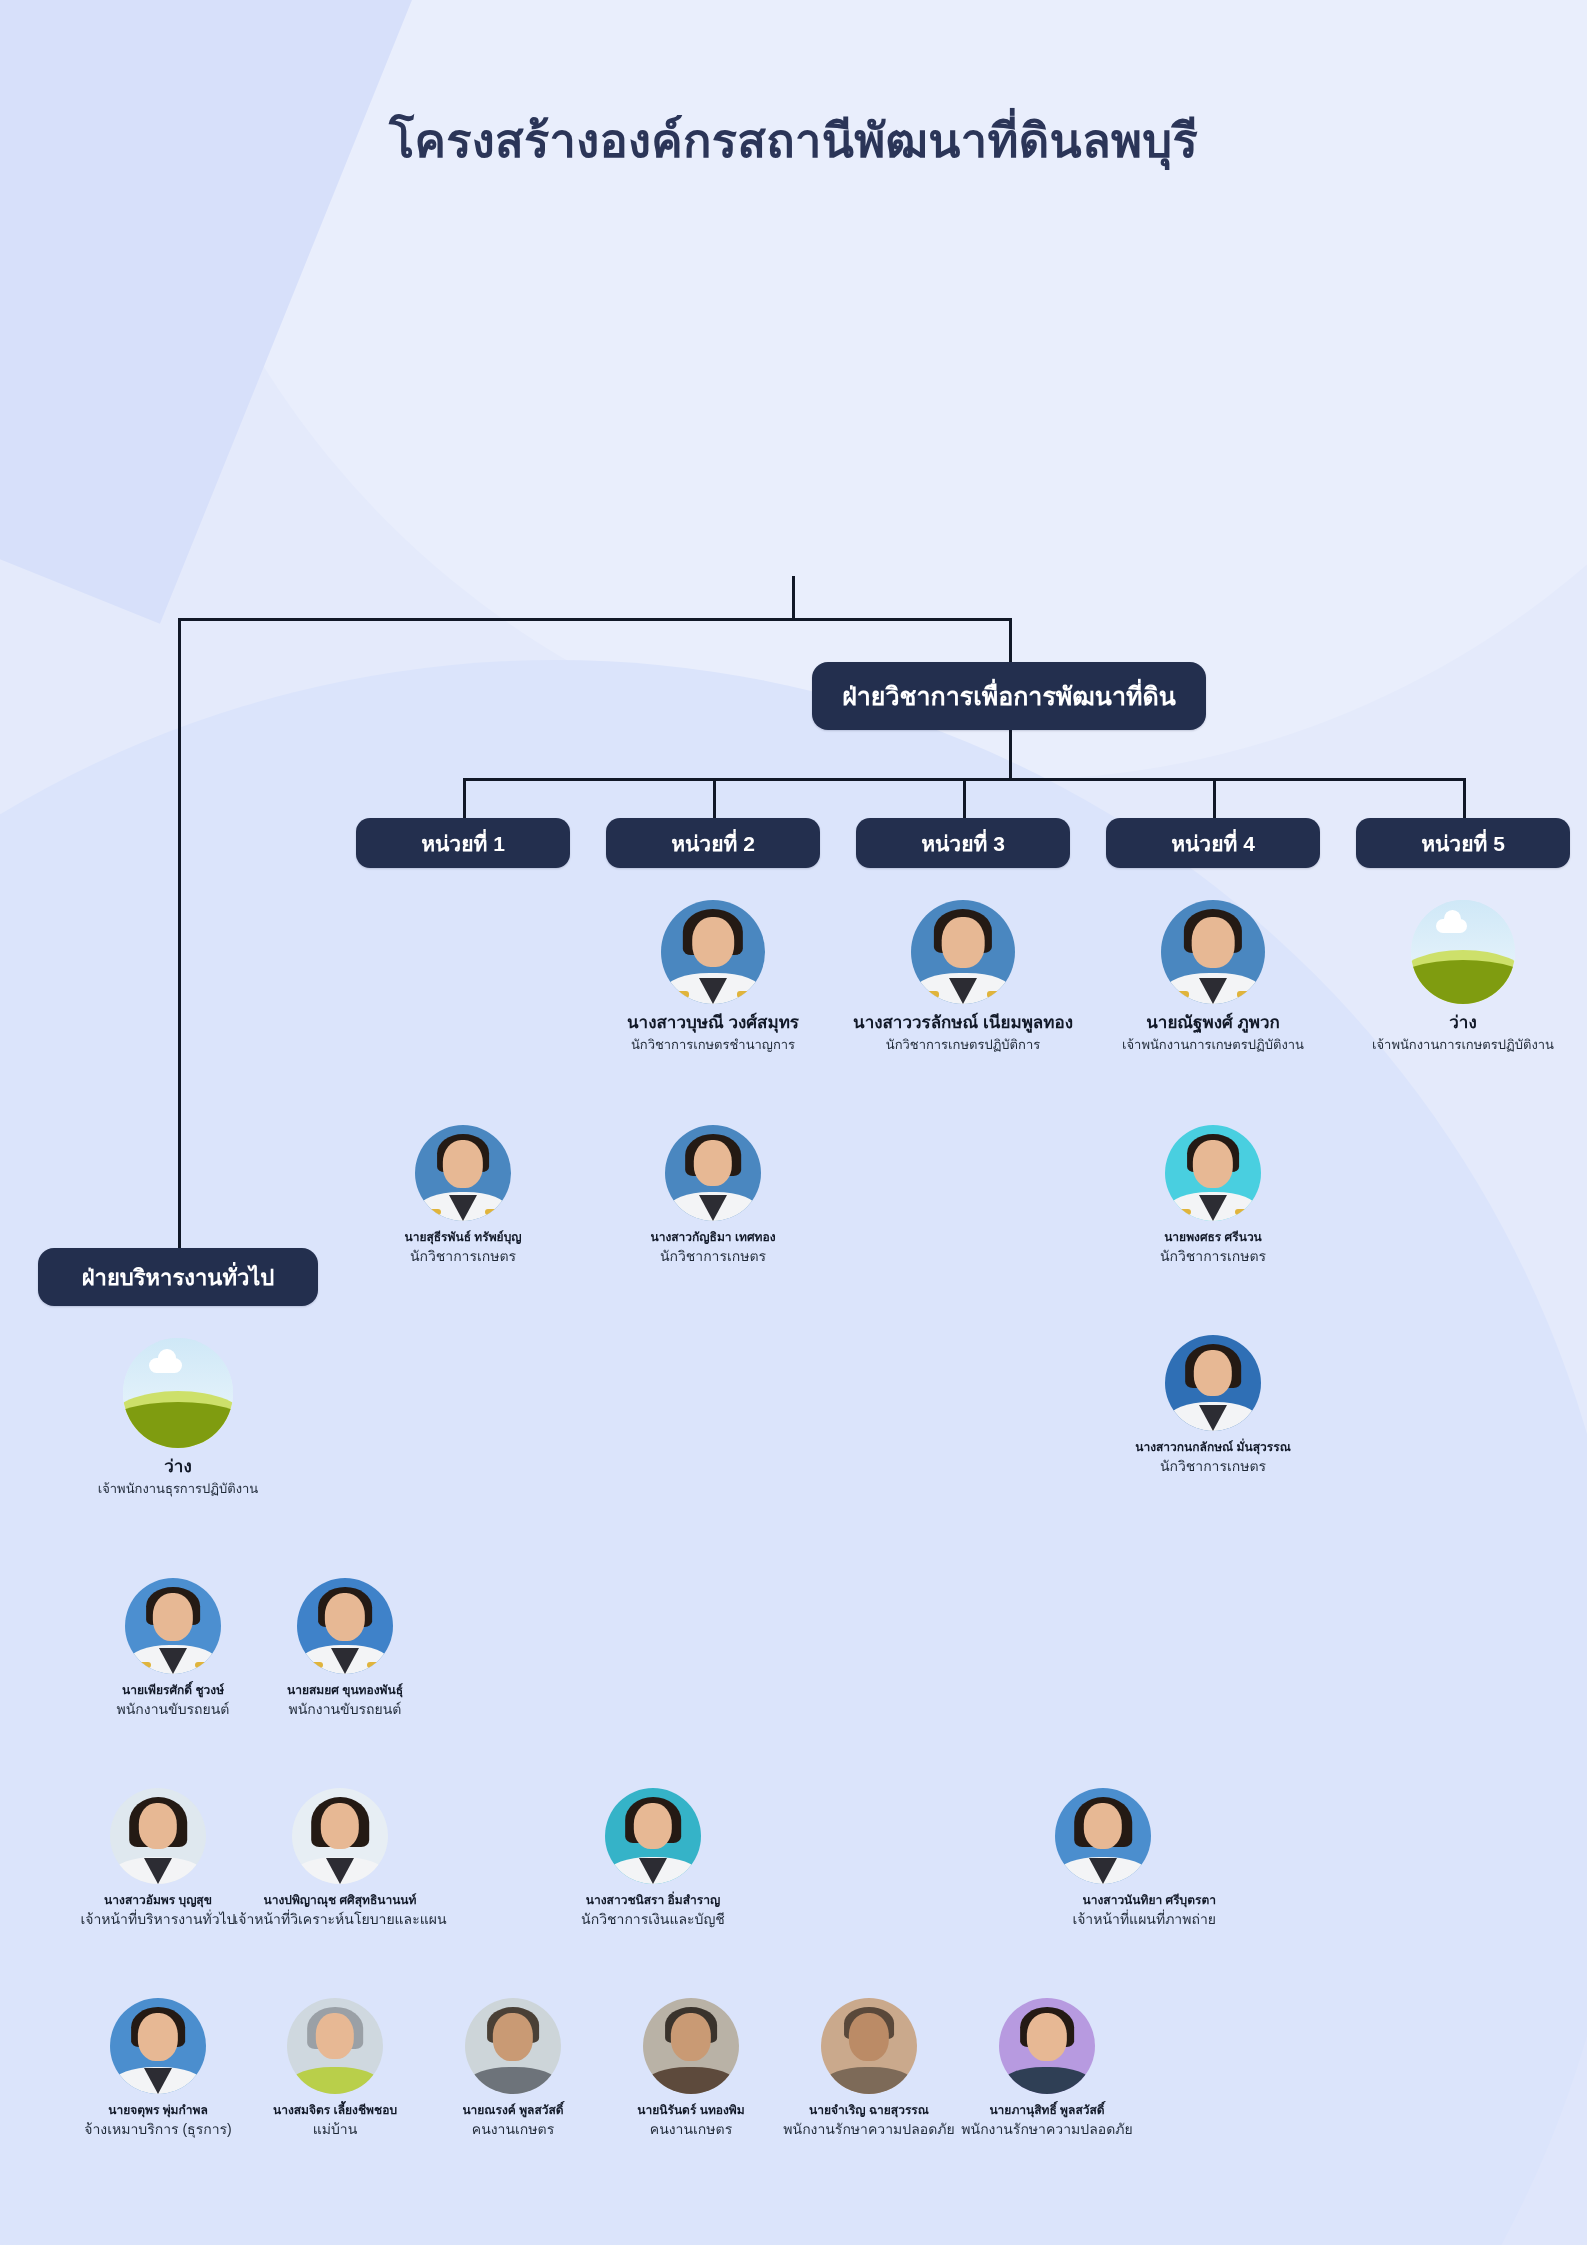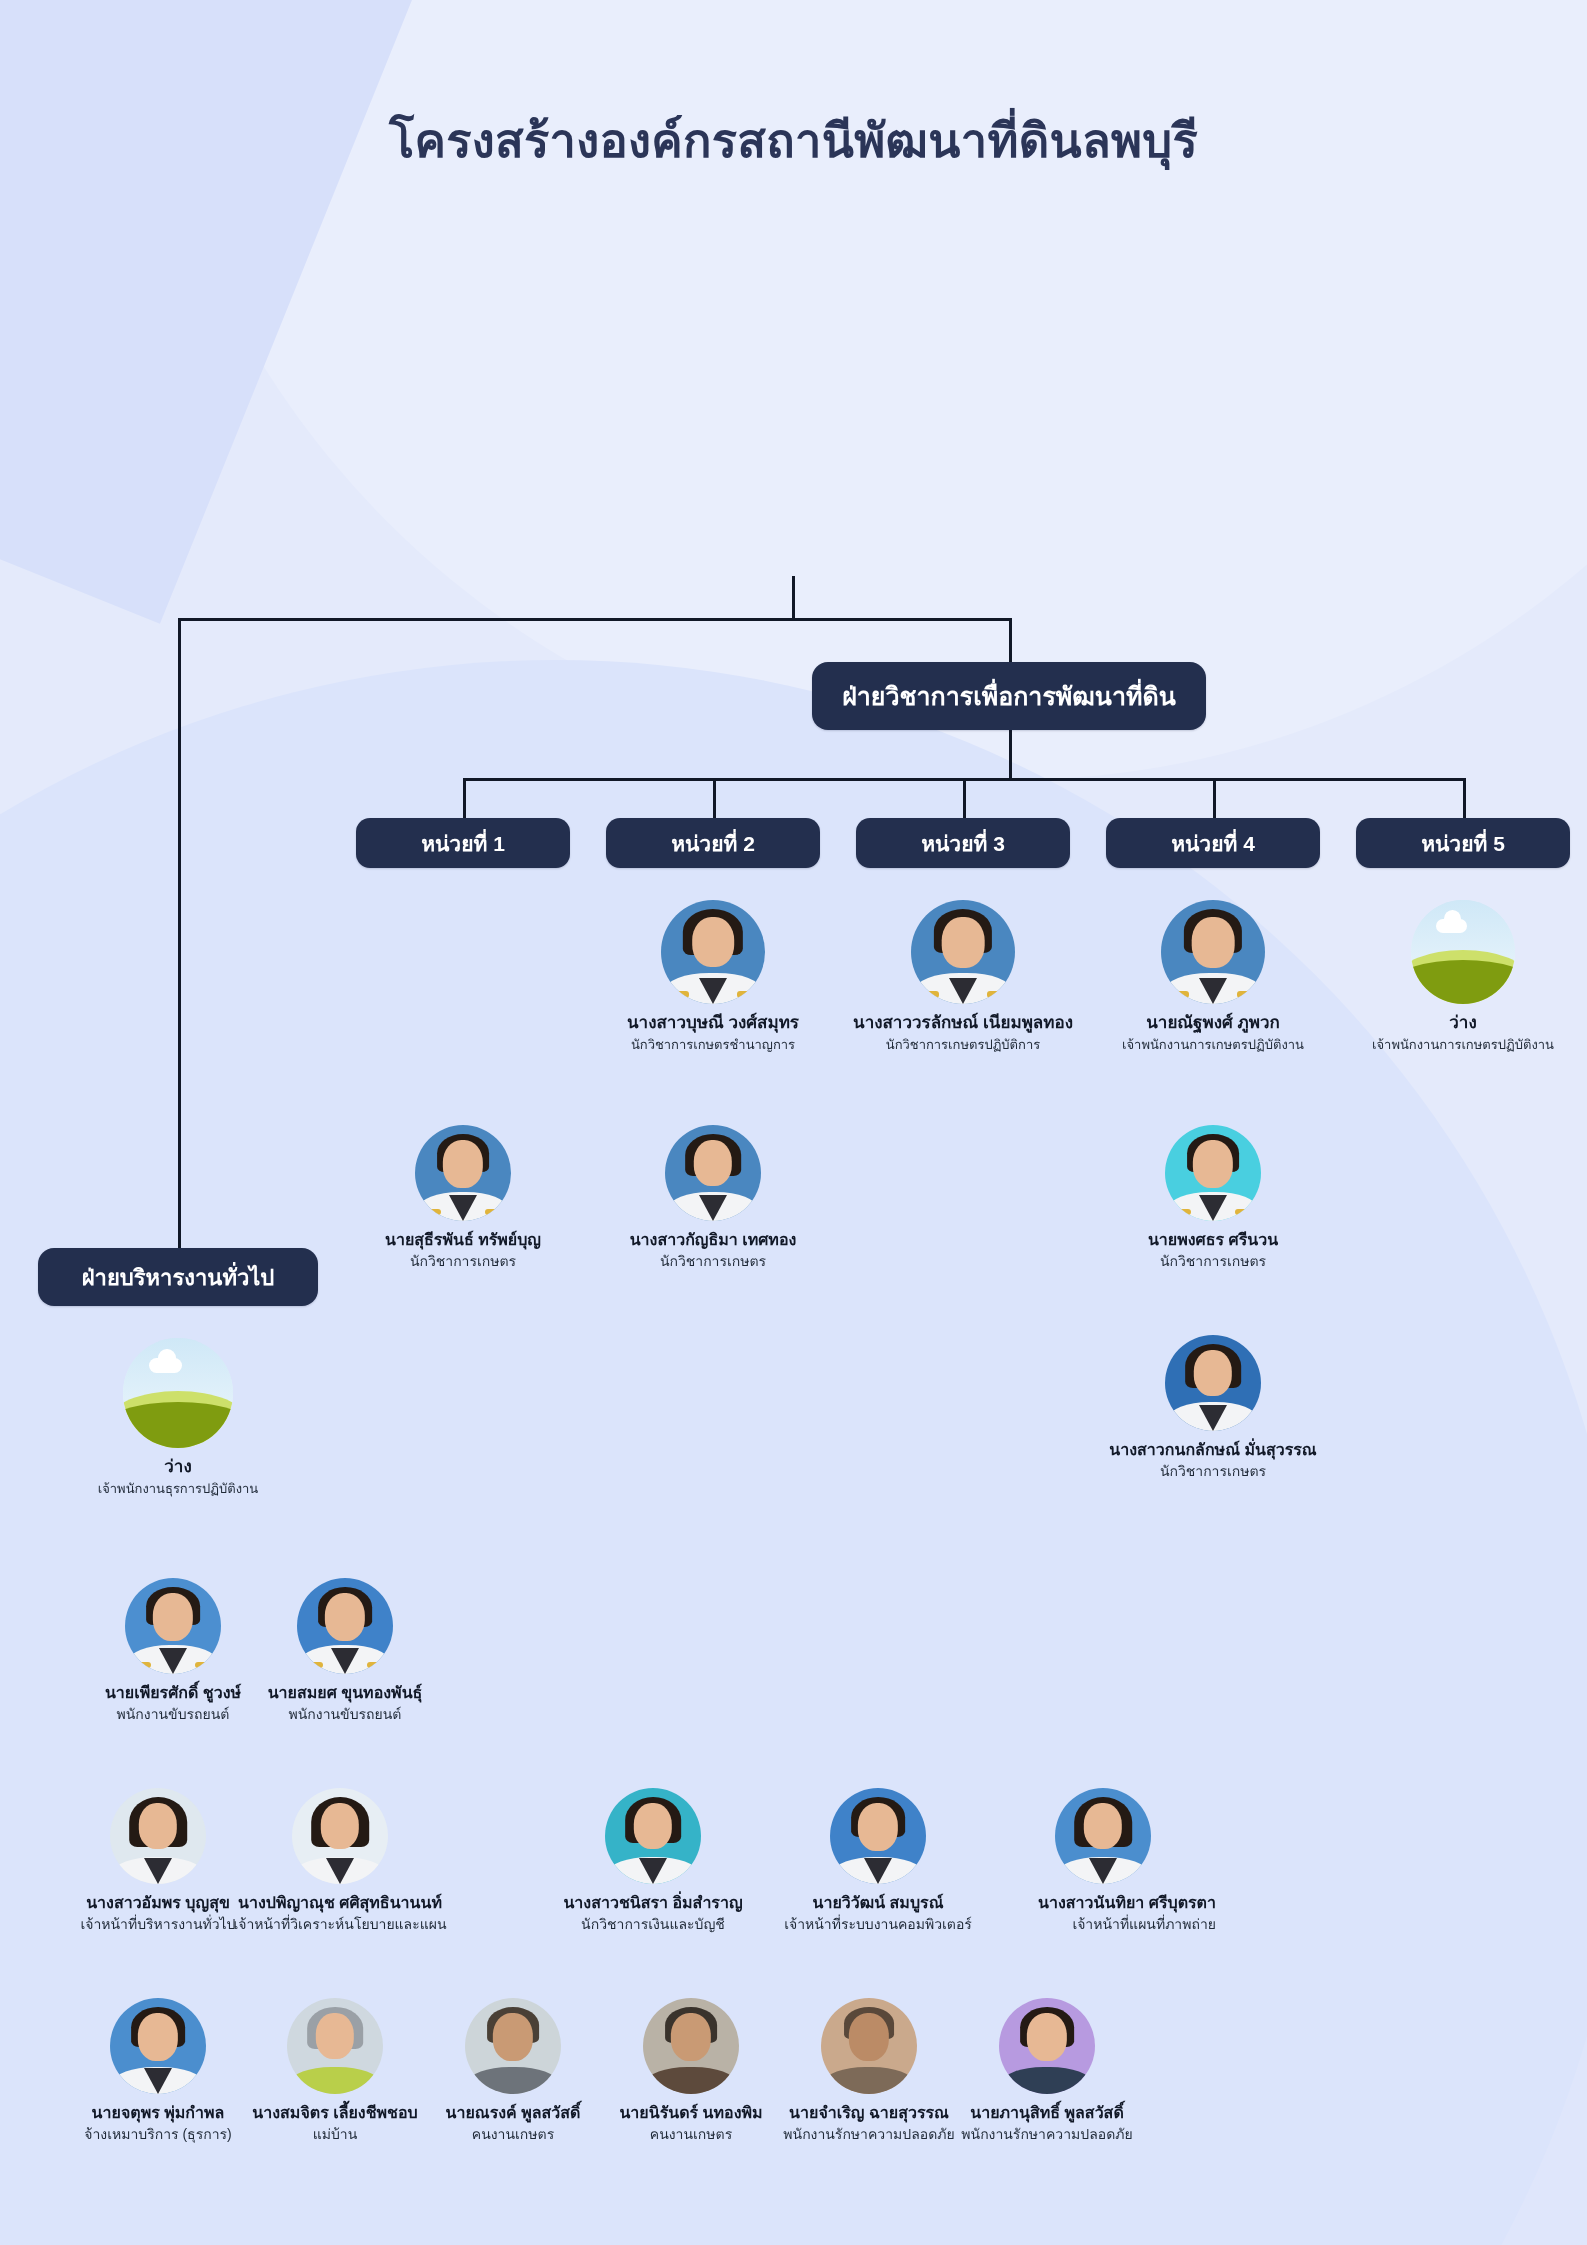--- a/index.html
+++ b/index.html
@@ -117,21 +117,21 @@
 
   .size-lg .avatar{width:128px;height:128px;}
   .size-lg .p-name{font-size:21px;}
   .size-lg .p-role{font-size:16px;}
 
   .size-md .avatar{width:104px;height:104px;}
   .size-md .p-name{font-size:17px;}
   .size-md .p-role{font-size:13px;}
 
   .size-sm .avatar{width:96px;height:96px;}
-  .size-sm .p-name{font-size:16px;}
+  .size-sm .p-name{font-size:12px;}
   .size-sm .p-role{font-size:14px;}
 </style>
 </head>
 <body>
 
 <div class="bg-layer">
   <div class="bg-blob-b"></div>
   <div class="bg-blob-a"></div>
   <div class="bg-blob-c"></div>
   <div class="bg-wedge"></div>
@@ -329,30 +329,20 @@
   <div class="person size-sm" style="left:540px;top:1788px;width:226px;">
     <div class="avatar" style="background:#35b3c8;">
       <div class="hair" style="width:58%;height:48%;"></div>
         <div class="head" style="width:40%;height:48%;"></div>
       <div class="body" style="width:92%;height:34%;"></div>
         <div class="collar"></div>
       </div>
     <div class="p-name">นางสาวชนิสรา  อิ่มสำราญ</div>
     <div class="p-role">นักวิชาการเงินและบัญชี</div>
   </div>
-  <div class="person size-sm" style="left:765px;top:1788px;width:226px;">
-    <div class="avatar" style="background:#3f82c9;">
-      <div class="hair" style="width:56%;height:42%;"></div>
-        <div class="head" style="width:42%;height:50%;"></div>
-      <div class="body" style="width:92%;height:34%;"></div>
-        <div class="collar"></div>
-      </div>
-    <div class="p-name">นายวิวัฒน์  สมบูรณ์</div>
-    <div class="p-role">เจ้าหน้าที่ระบบงานคอมพิวเตอร์</div>
-  </div>
   <div class="person size-sm" style="left:990px;top:1788px;width:226px;text-align:right;">
     <div class="avatar" style="background:#4b8ece;">
       <div class="hair" style="width:60%;height:52%;"></div>
         <div class="head" style="width:40%;height:48%;"></div>
       <div class="body" style="width:92%;height:34%;"></div>
         <div class="collar"></div>
       </div>
     <div class="p-name">นางสาวนันทิยา ศรีบุตรตา</div>
     <div class="p-role">เจ้าหน้าที่แผนที่ภาพถ่าย</div>
   </div>

